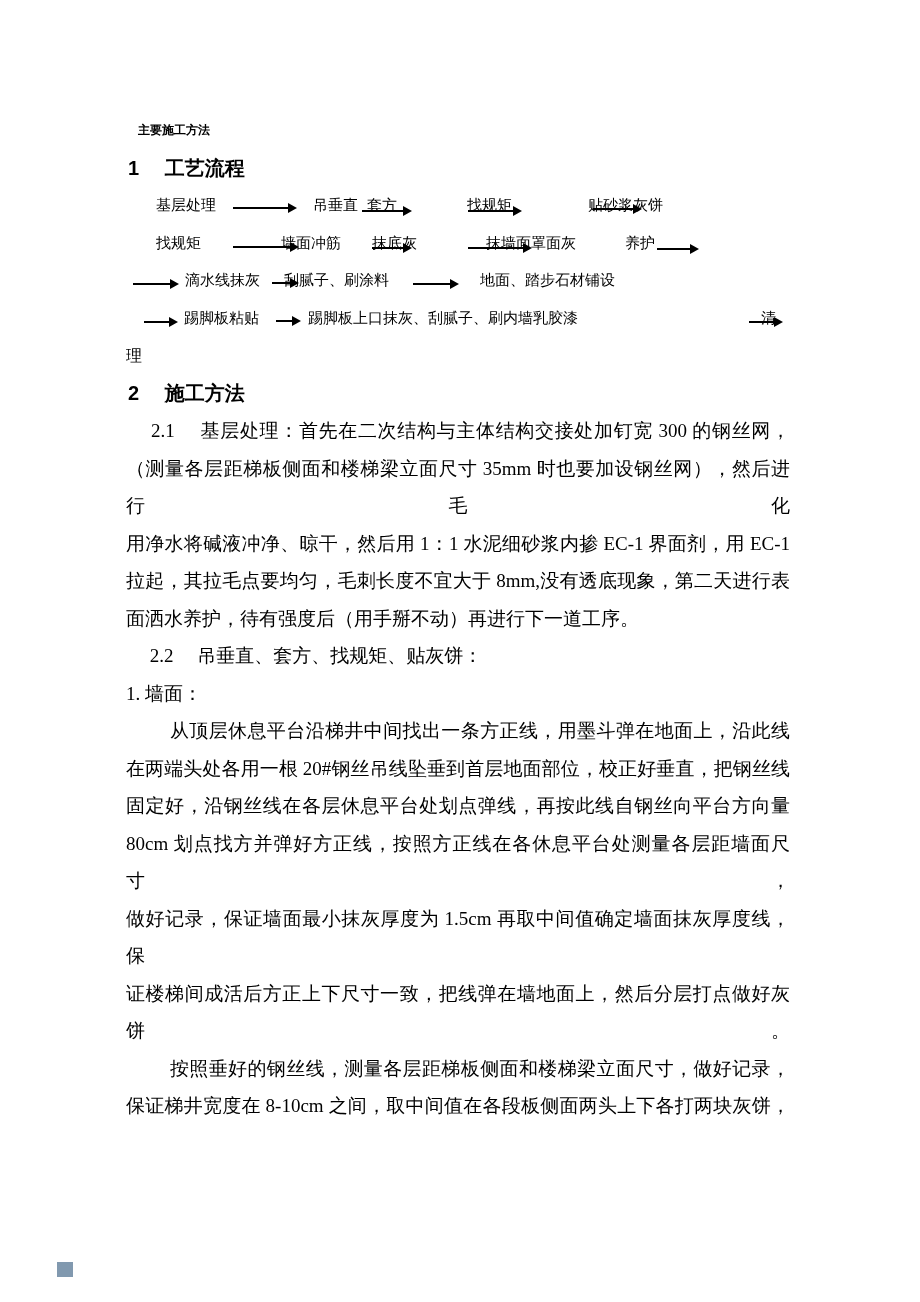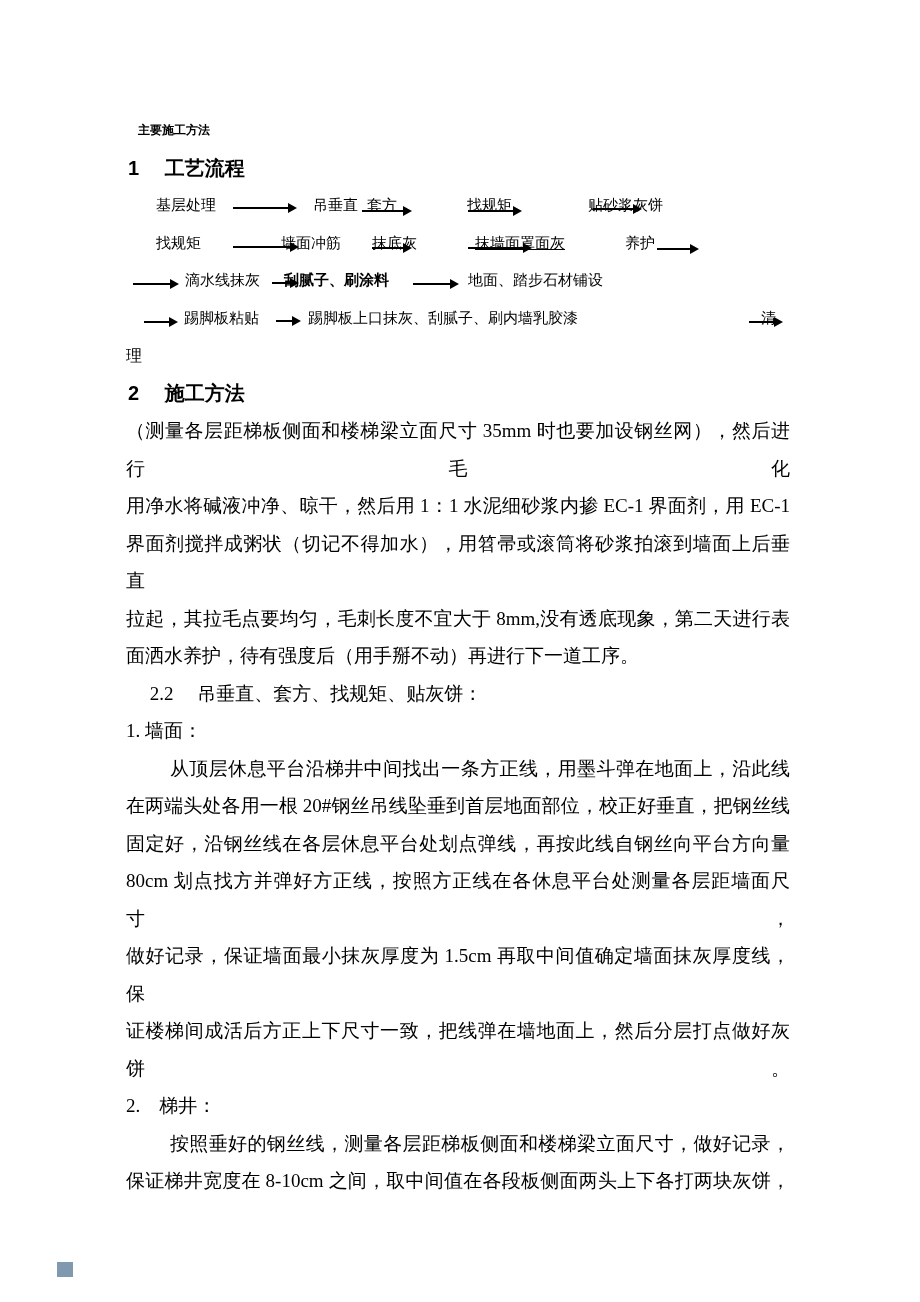--- a/index.html
+++ b/index.html
@@ -48,63 +48,62 @@
         <span class="fw" style="left: 462px;">贴砂浆灰饼</span>
         <span class="arrow" style="left: 107px; width: 62px; top: 20px;"></span>
         <span class="arrow" style="left: 236px; width: 48px; top: 23px;"></span>
         <span class="arrow" style="left: 342px; width: 52px; top: 23px;"></span>
         <span class="arrow" style="left: 467px; width: 47px; top: 21px;"></span>
       </div>
       <div class="flow-row">
         <span class="fw" style="left: 30px;">找规矩</span>
         <span class="fw" style="left: 155px;">墙面冲筋</span>
         <span class="fw" style="left: 246px;">抹底灰</span>
-        <span class="fw" style="left: 349px; text-decoration: underline;">抹墙面罩面灰</span>
+        <span class="fw" style="left: 360px;">抹墙面罩面灰</span>
         <span class="fw" style="left: 499px;">养护</span>
         <span class="arrow" style="left: 107px; width: 64px; top: 21px;"></span>
         <span class="arrow" style="left: 246px; width: 38px; top: 22px;"></span>
         <span class="arrow" style="left: 342px; width: 62px; top: 22px;"></span>
         <span class="arrow" style="left: 531px; width: 40px; top: 23px;"></span>
       </div>
       <div class="flow-row">
         <span class="fw" style="left: 59px;">滴水线抹灰</span>
-        <span class="fw" style="left: 158px; font-weight: bold;">刮腻子、刷涂料</span>
-        <span class="fw" style="left: 342px; text-align: right;">地面、踏步石材铺设</span>
+        <span class="fw" style="left: 158px;">刮腻子、刷涂料</span>
+        <span class="fw" style="left: 354px; text-align: right;">地面、踏步石材铺设</span>
         <span class="arrow" style="left: 7px; width: 44px; top: 21px;"></span>
         <span class="arrow" style="left: 146px; width: 25px; top: 20px;"></span>
         <span class="arrow" style="left: 287px; width: 44px; top: 21px;"></span>
       </div>
       <div class="flow-row">
         <span class="fw" style="left: 58px;">踢脚板粘贴</span>
         <span class="fw" style="left: 182px;">踢脚板上口抹灰、刮腻子、刷内墙乳胶漆</span>
         <span class="fw" style="left: 635px;">清</span>
         <span class="arrow" style="left: 18px; width: 32px; top: 21px;"></span>
         <span class="arrow" style="left: 150px; width: 23px; top: 20px;"></span>
         <span class="arrow" style="left: 623px; width: 32px; top: 21px;"></span>
       </div>
     </div>
   <div class="line flowline last">理</div>
   <div class="heading">2　&nbsp;施工方法</div>
   <div>
+      <div class="line j">　 2.1　 基层处理：首先在二次结构与主体结构交接处加钉宽 300 的钢丝网，</div>
       <div class="line j">（测量各层距梯板侧面和楼梯梁立面尺寸 35mm 时也要加设钢丝网），然后进行毛化</div>
       <div class="line j">用净水将碱液冲净、晾干，然后用 1：1 水泥细砂浆内掺 EC-1 界面剂，用 EC-1</div>
-      <div class="line j">界面剂搅拌成粥状（切记不得加水），用笤帚或滚筒将砂浆拍滚到墙面上后垂直</div>
       <div class="line j">拉起，其拉毛点要均匀，毛刺长度不宜大于 8mm,没有透底现象，第二天进行表</div>
       <div class="line last">面洒水养护，待有强度后（用手掰不动）再进行下一道工序。</div>
     </div>
   <div class="line last">　 2.2　 吊垂直、套方、找规矩、贴灰饼：</div>
   <div class="line last">1. 墙面：</div>
   <div>
       <div class="line j">　　 从顶层休息平台沿梯井中间找出一条方正线，用墨斗弹在地面上，沿此线</div>
       <div class="line j">在两端头处各用一根 20#钢丝吊线坠垂到首层地面部位，校正好垂直，把钢丝线</div>
       <div class="line j">固定好，沿钢丝线在各层休息平台处划点弹线，再按此线自钢丝向平台方向量</div>
       <div class="line j">80cm 划点找方并弹好方正线，按照方正线在各休息平台处测量各层距墙面尺寸，</div>
       <div class="line j">做好记录，保证墙面最小抹灰厚度为 1.5cm 再取中间值确定墙面抹灰厚度线，保</div>
       <div class="line j">证楼梯间成活后方正上下尺寸一致，把线弹在墙地面上，然后分层打点做好灰饼。</div>
     </div>
-  <div class="line last">2.　梯井：</div>
   <div>
       <div class="line j">　　 按照垂好的钢丝线，测量各层距梯板侧面和楼梯梁立面尺寸，做好记录，</div>
       <div class="line j">保证梯井宽度在 8-10cm 之间，取中间值在各段板侧面两头上下各打两块灰饼，</div>
     </div>
 </div>
 
 <div class="artifact" style="left: 57px; top: 1262px; background: rgb(129, 153, 175);"></div>
 
 </body></html>

